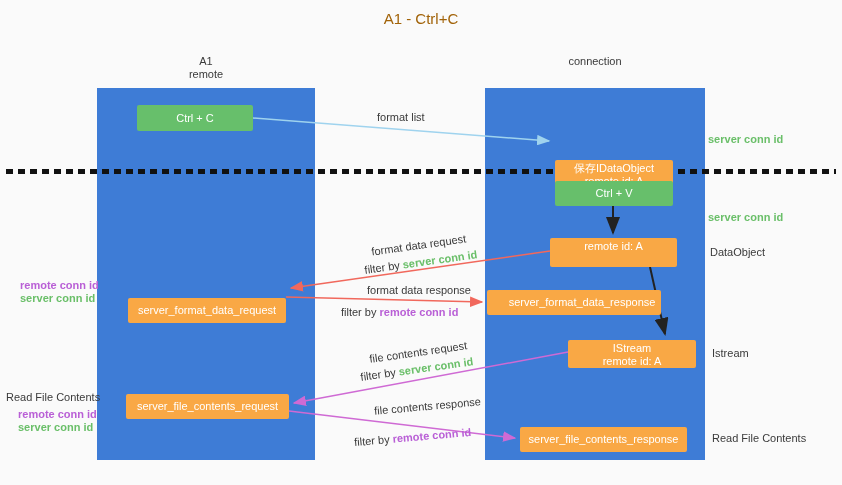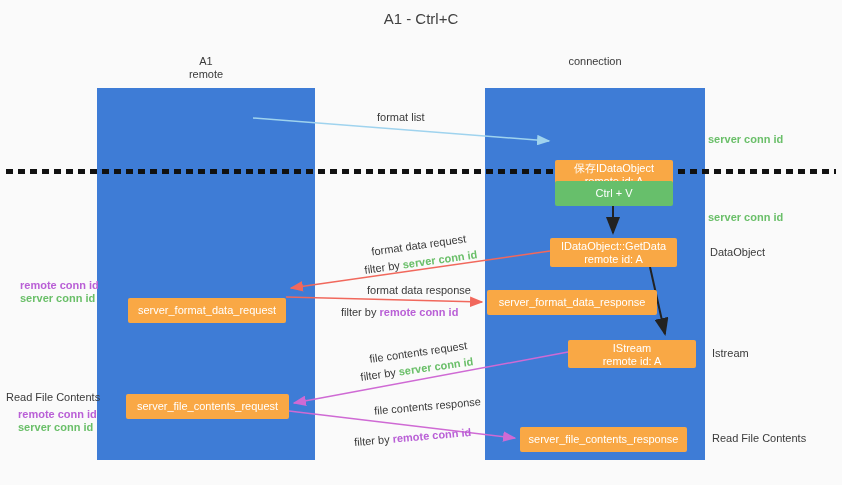--- a/index.html
+++ b/index.html
@@ -1,20 +1,20 @@
 <!DOCTYPE html>
 <html><head>
 <meta charset="utf-8">
 <style>
   html,body{margin:0;padding:0;background:#fafafa;}
   #diagram{
     position:relative;width:842px;height:485px;background:#fafafa;overflow:hidden;
     font-family:"Liberation Sans","DejaVu Sans",sans-serif;color:#3a3a3a;
   }
-  .title{position:absolute;left:0;right:0;top:9px;text-align:center;font-size:15px;color:#404040;line-height:20px;}
+  .title{position:absolute;left:0;right:0;top:9px;text-align:center;font-size:15px;color:#a16207;line-height:20px;}
   .lane-header{position:absolute;top:55px;text-align:center;font-size:11px;color:#3a3a3a;line-height:13px;}
   .lane{position:absolute;top:88px;height:372px;background:#3e7cd6;}
   .divider{position:absolute;left:6px;top:169px;width:830px;height:5px;
     background:repeating-linear-gradient(90deg,#111 0 7px,transparent 7px 12px);z-index:3;}
   .box{position:absolute;color:#fff;text-align:center;border-radius:2px;font-size:11px;z-index:3;white-space:nowrap;}
   .box.single{height:25px;line-height:25px;}
   .box.double{padding-top:2px;line-height:13px;}
   .green{background:#67bf6b;}
   .orange{background:#f9a845;}
   .lbl{position:absolute;font-size:11px;color:#3a3a3a;white-space:nowrap;z-index:4;}
@@ -63,36 +63,36 @@
     <path d="M613,206 L613,233" stroke="#222" stroke-width="2" fill="none" marker-end="url(#m-black)"></path>
     <path d="M550,251 L291,288" stroke="#f1685c" stroke-width="1.5" fill="none" marker-end="url(#m-red)"></path>
     <path d="M286,297 L482,302" stroke="#f1685c" stroke-width="1.5" fill="none" marker-end="url(#m-red)"></path>
     <path d="M650,267 L665,334" stroke="#222" stroke-width="2" fill="none" marker-end="url(#m-black)"></path>
     <path d="M568,352 L294,403" stroke="#cf6ad4" stroke-width="1.5" fill="none" marker-end="url(#m-magenta)"></path>
     <path d="M289,411 L515,438" stroke="#cf6ad4" stroke-width="1.5" fill="none" marker-end="url(#m-magenta)"></path>
   </svg>
 
   <div class="divider"></div>
 
+  <div class="box single green" style="left:137px;top:105px;width:116px;height:26px;line-height:26px;">Ctrl + C</div>
 
   <div class="box double orange" style="left:555px;top:128px;width:118px;height:28px;margin-top:32px;">
     <div>保存IDataObject</div>
     <div>remote id: A</div>
   </div>
 
   <div class="box single green" style="left:555px;top:181px;width:118px;">Ctrl + V</div>
 
   <div class="box double orange" style="left:550px;top:238px;width:127px;height:27px;">
-    <div>IDataObject::GetData</div>
     <div>remote id: A</div>
   </div>
 
   <div class="box single orange" style="left:128px;top:278px;width:158px;margin-top:20px;">server_format_data_request</div>
 
-  <div class="box single orange" style="left:487px;top:290px;width:170px;">server_format_data_response</div>
+  <div class="box single orange" style="left:487px;top:290px;width:158px;padding-left:16px;">server_format_data_response</div>
 
   <div class="box double orange" style="left:568px;top:340px;width:128px;height:26px;">
     <div>IStream</div>
     <div>remote id: A</div>
   </div>
 
   <div class="box single orange" style="left:520px;top:427px;width:167px;">server_file_contents_response</div>
 
   <div class="box single orange" style="left:126px;top:394px;width:163px;">server_file_contents_request</div>
 

